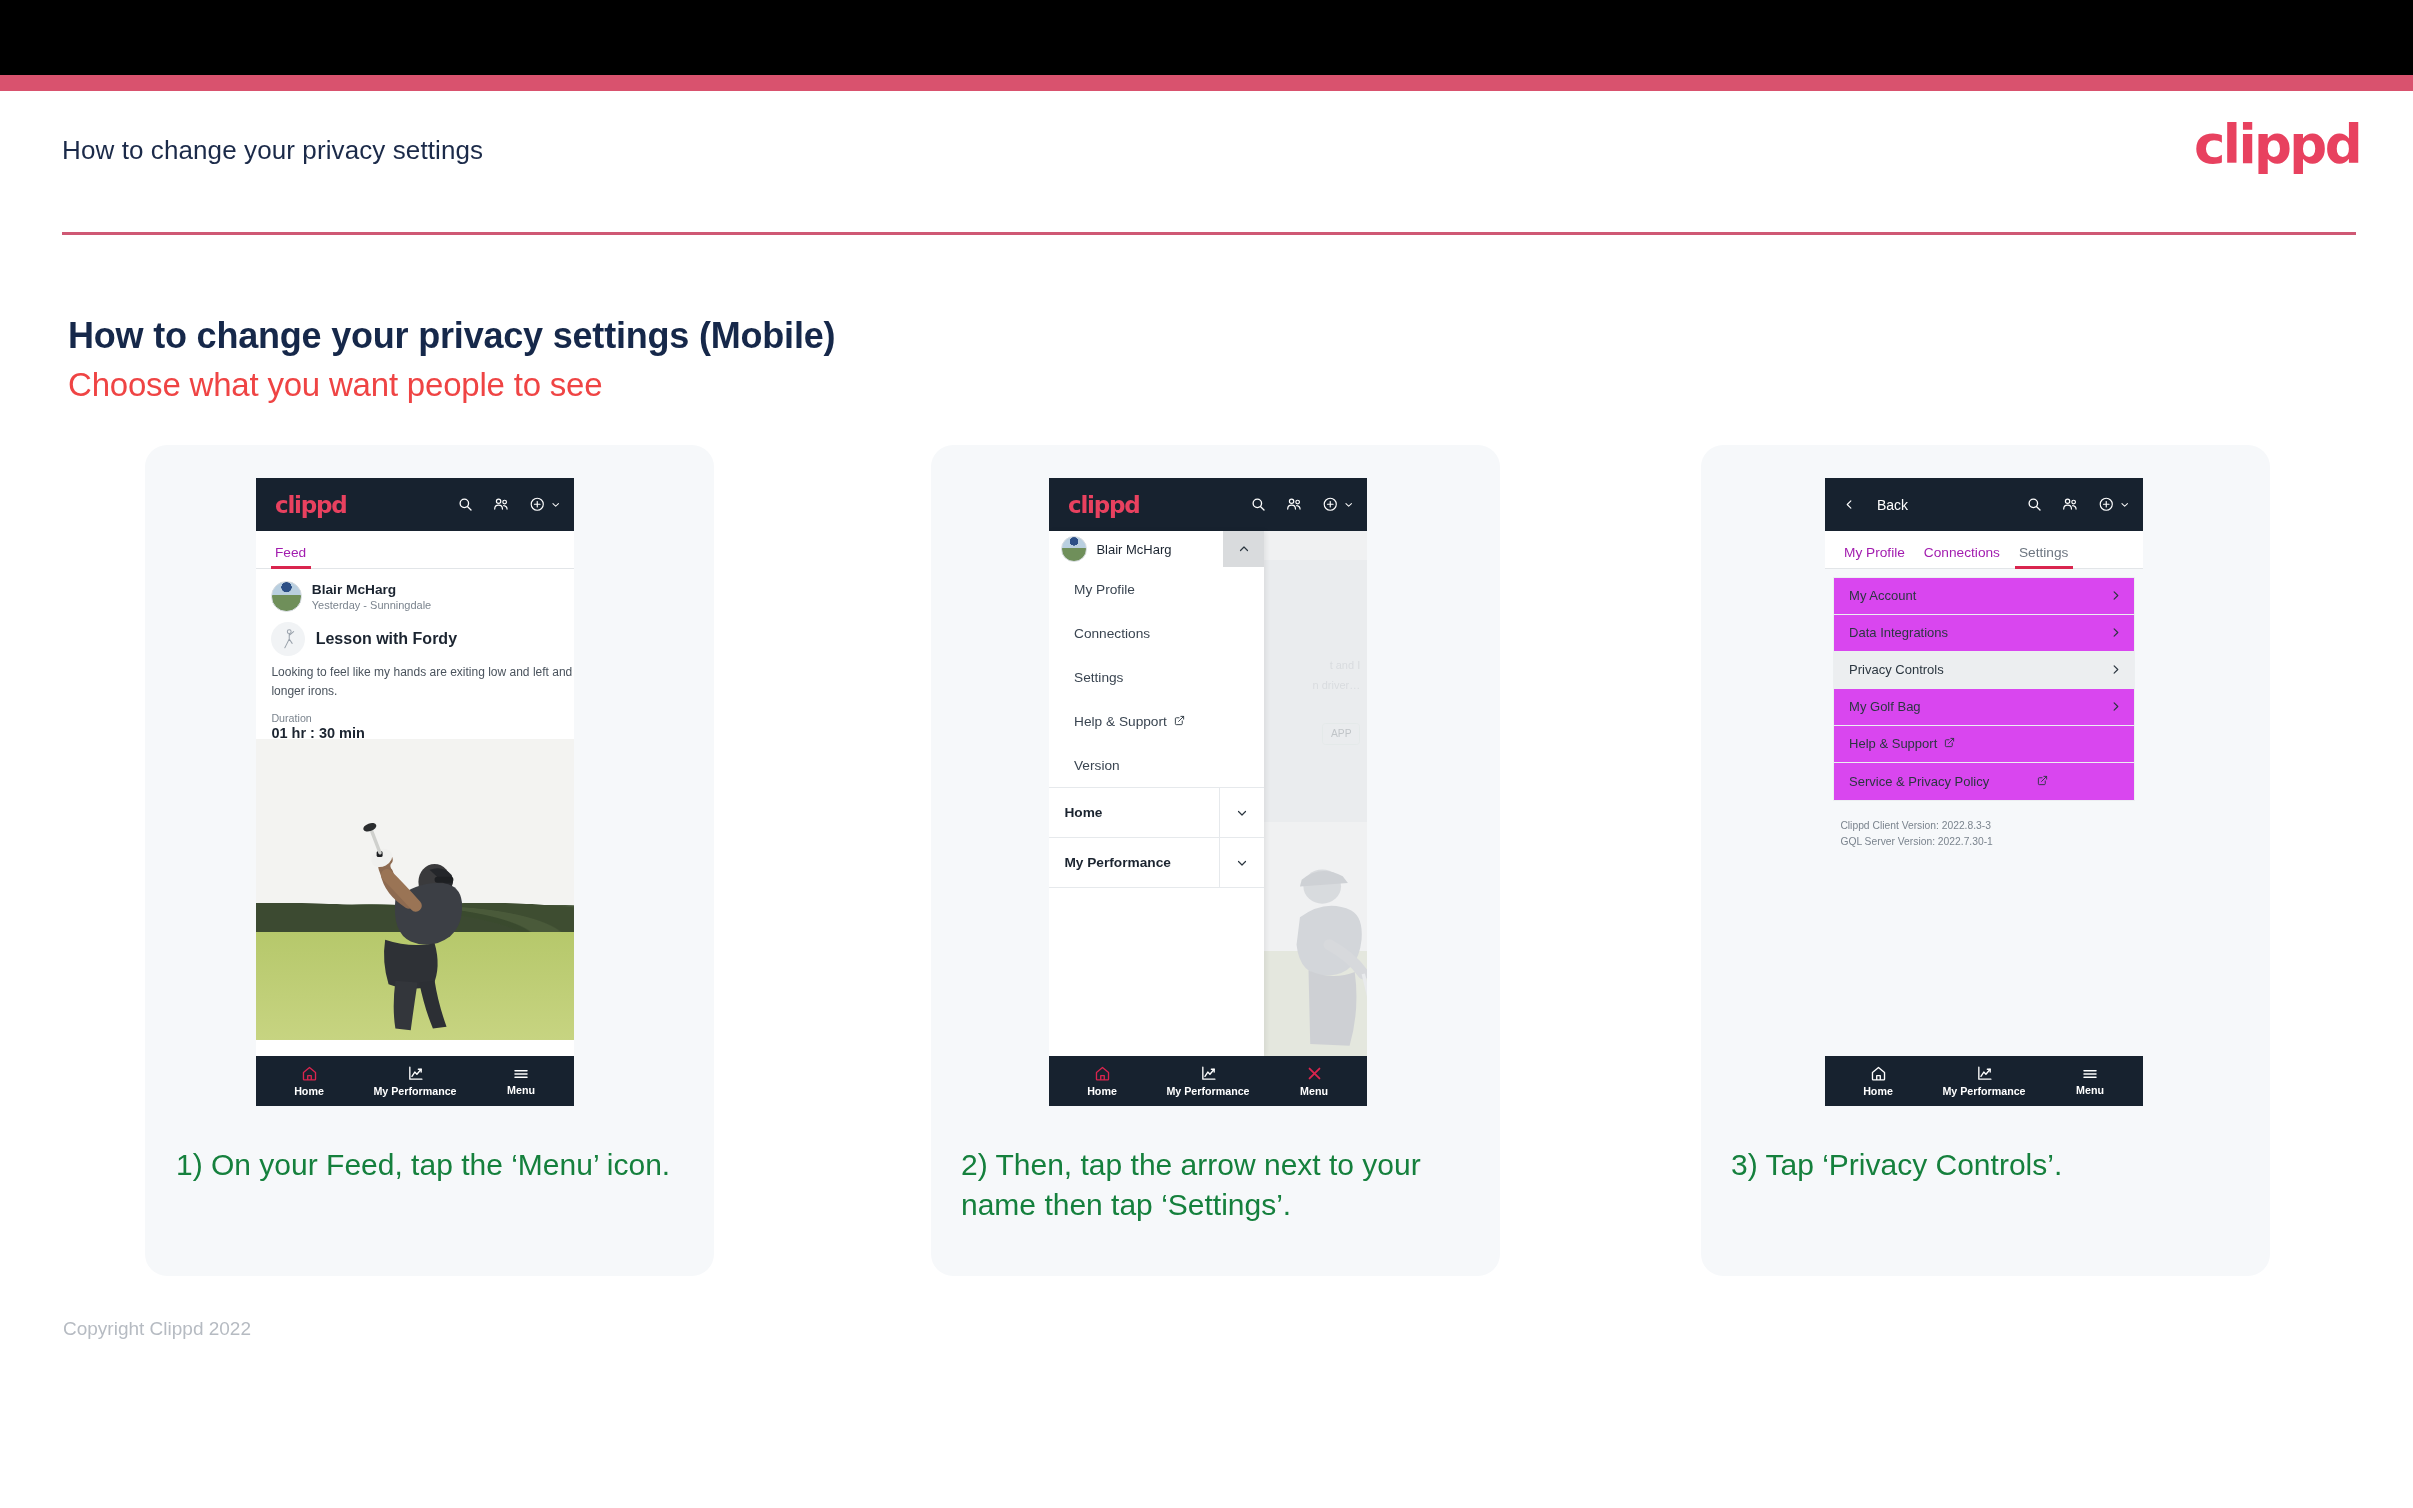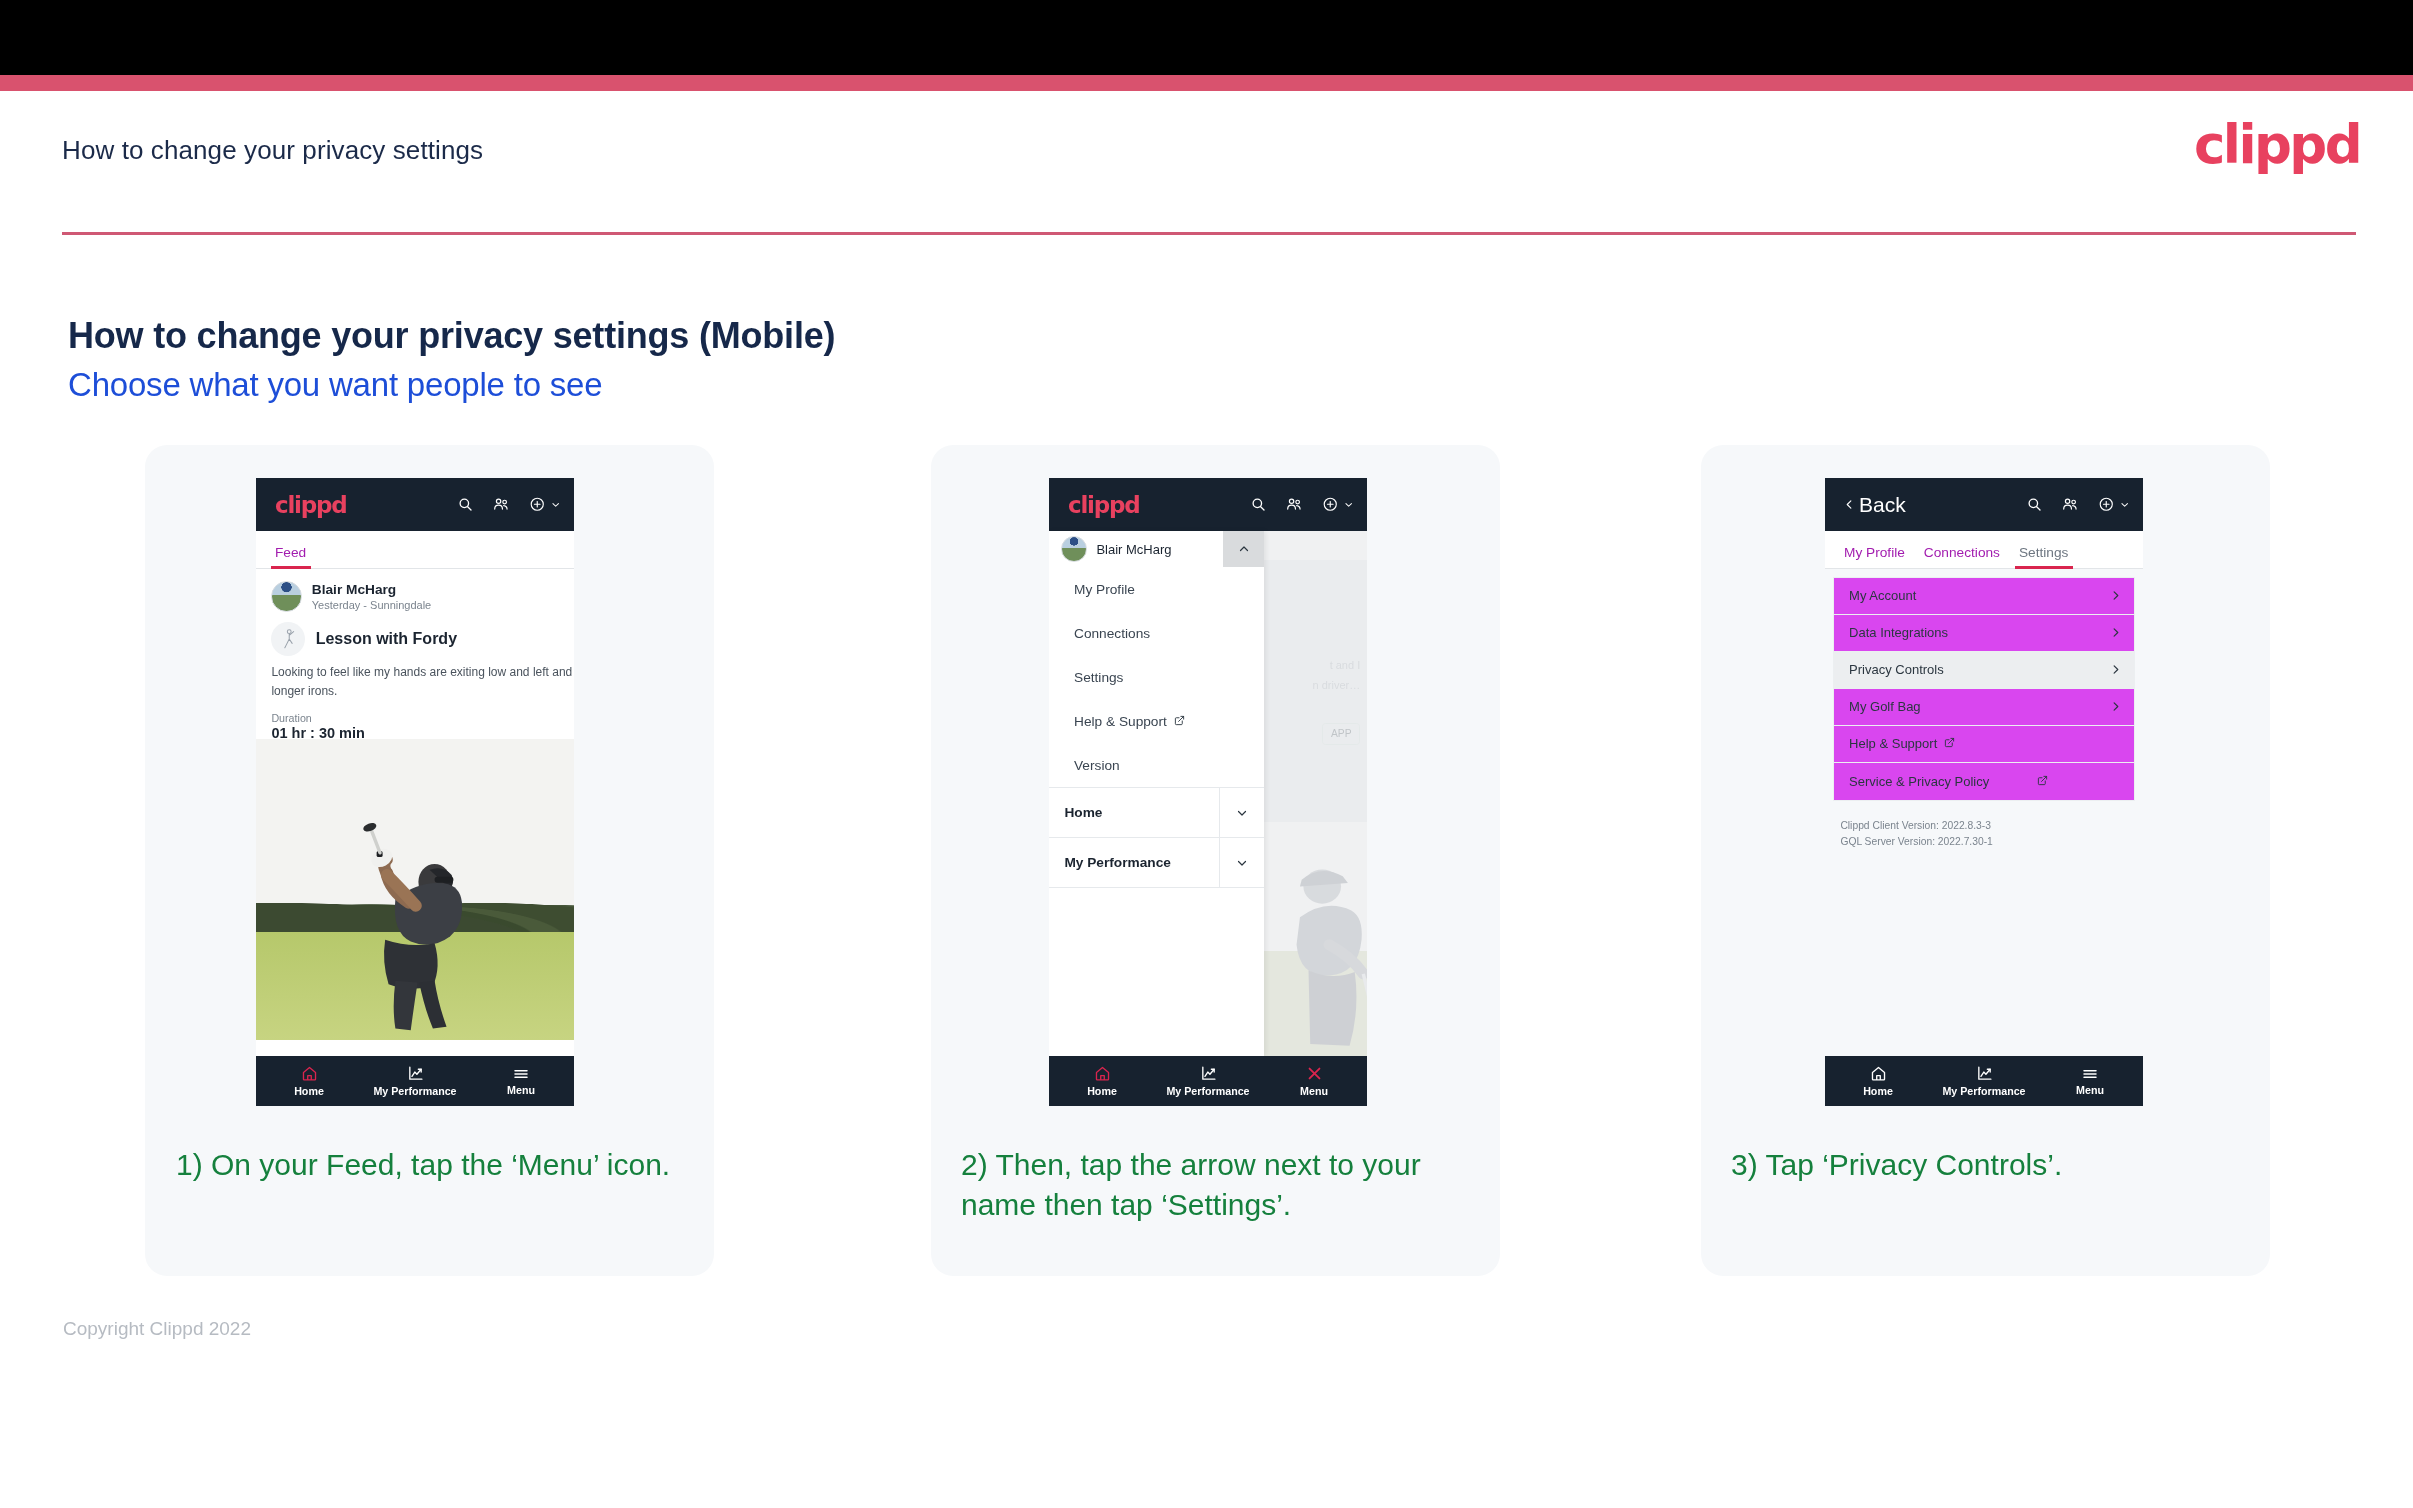--- a/index.html
+++ b/index.html
@@ -30,21 +30,21 @@
     position:absolute;left:62px;top:232px;width:2294px;height:3.4px;background:#cf5874;
   }
 
   
   .slide-title{
     position:absolute;left:68px;top:315px;
     font-size:36px;font-weight:700;color:#16284a;letter-spacing:-0.2px;
   }
   .slide-sub{
     position:absolute;left:68px;top:366px;
-    font-size:33px;font-weight:400;color:#1d4ed8;letter-spacing:-0.2px;
+    font-size:33px;font-weight:400;color:#ef4444;letter-spacing:-0.2px;
   }
 
   
   .card{
     position:absolute;top:445px;width:569px;height:831px;
     background:#f6f8fa;border-radius:22px;
   }
   #card-1{left:145px;}
   #card-2{left:931px;}
   #card-3{left:1701px;}
@@ -66,21 +66,21 @@
   
   .appbar{
     position:relative;height:53px;background:#17222f;
     display:flex;align-items:center;padding:0 13.7px 0 19px;box-sizing:border-box;
   }
   .appbar .logo{
     font-size:23px;font-weight:800;color:#e8415f;letter-spacing:-1.2px;
     font-family:"DejaVu Sans",sans-serif;
   }
   .appbar .back{
-    display:flex;align-items:center;gap:4px;color:#ffffff;font-size:21px;
+    display:flex;align-items:center;gap:22px;color:#ffffff;font-size:14px;
   }
   .appbar .icons{margin-left:auto;display:flex;align-items:center;gap:20.5px;}
   .appbar svg{display:block;}
 
   
   .tabrow{
     display:flex;align-items:flex-end;height:38px;background:#ffffff;
     border-bottom:0.9px solid #e2e5e8;box-sizing:border-box;
   }
   .tabrow .tab{

